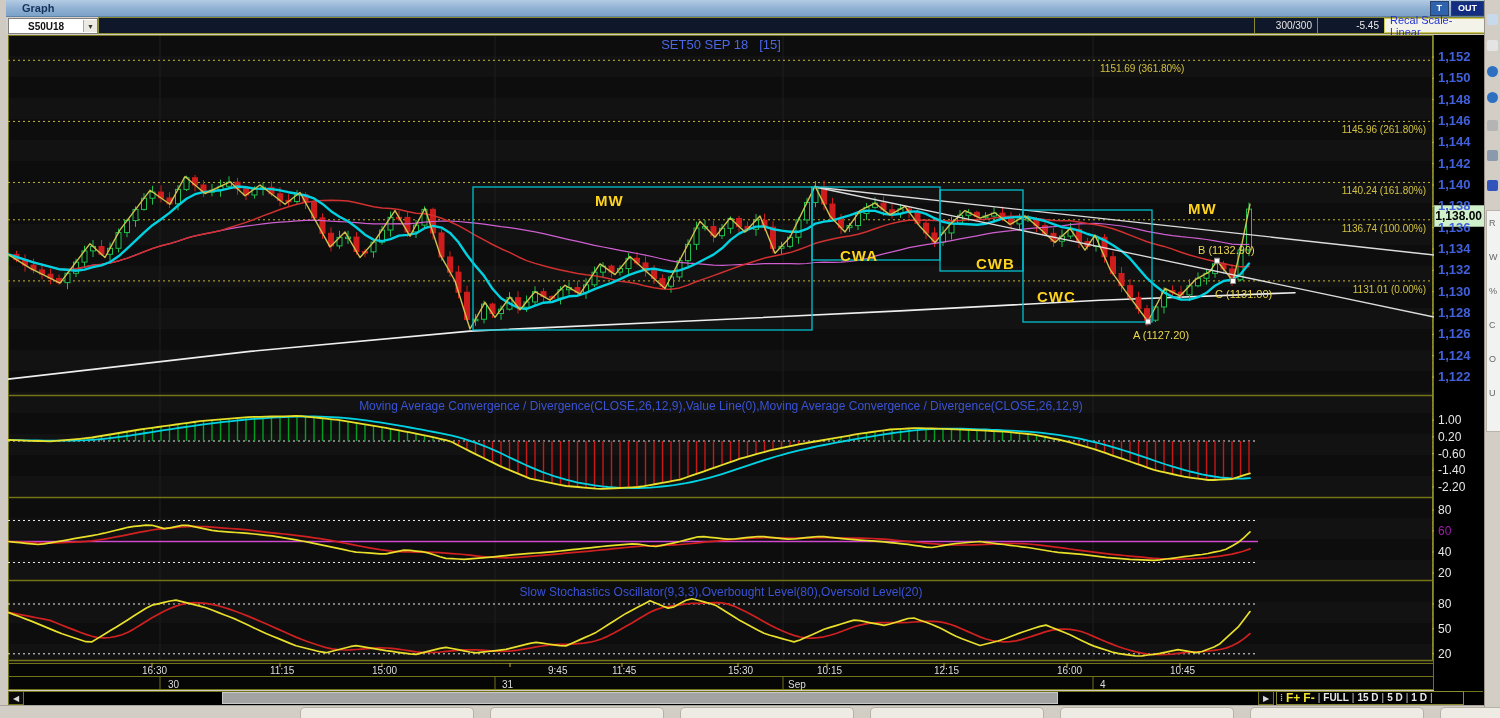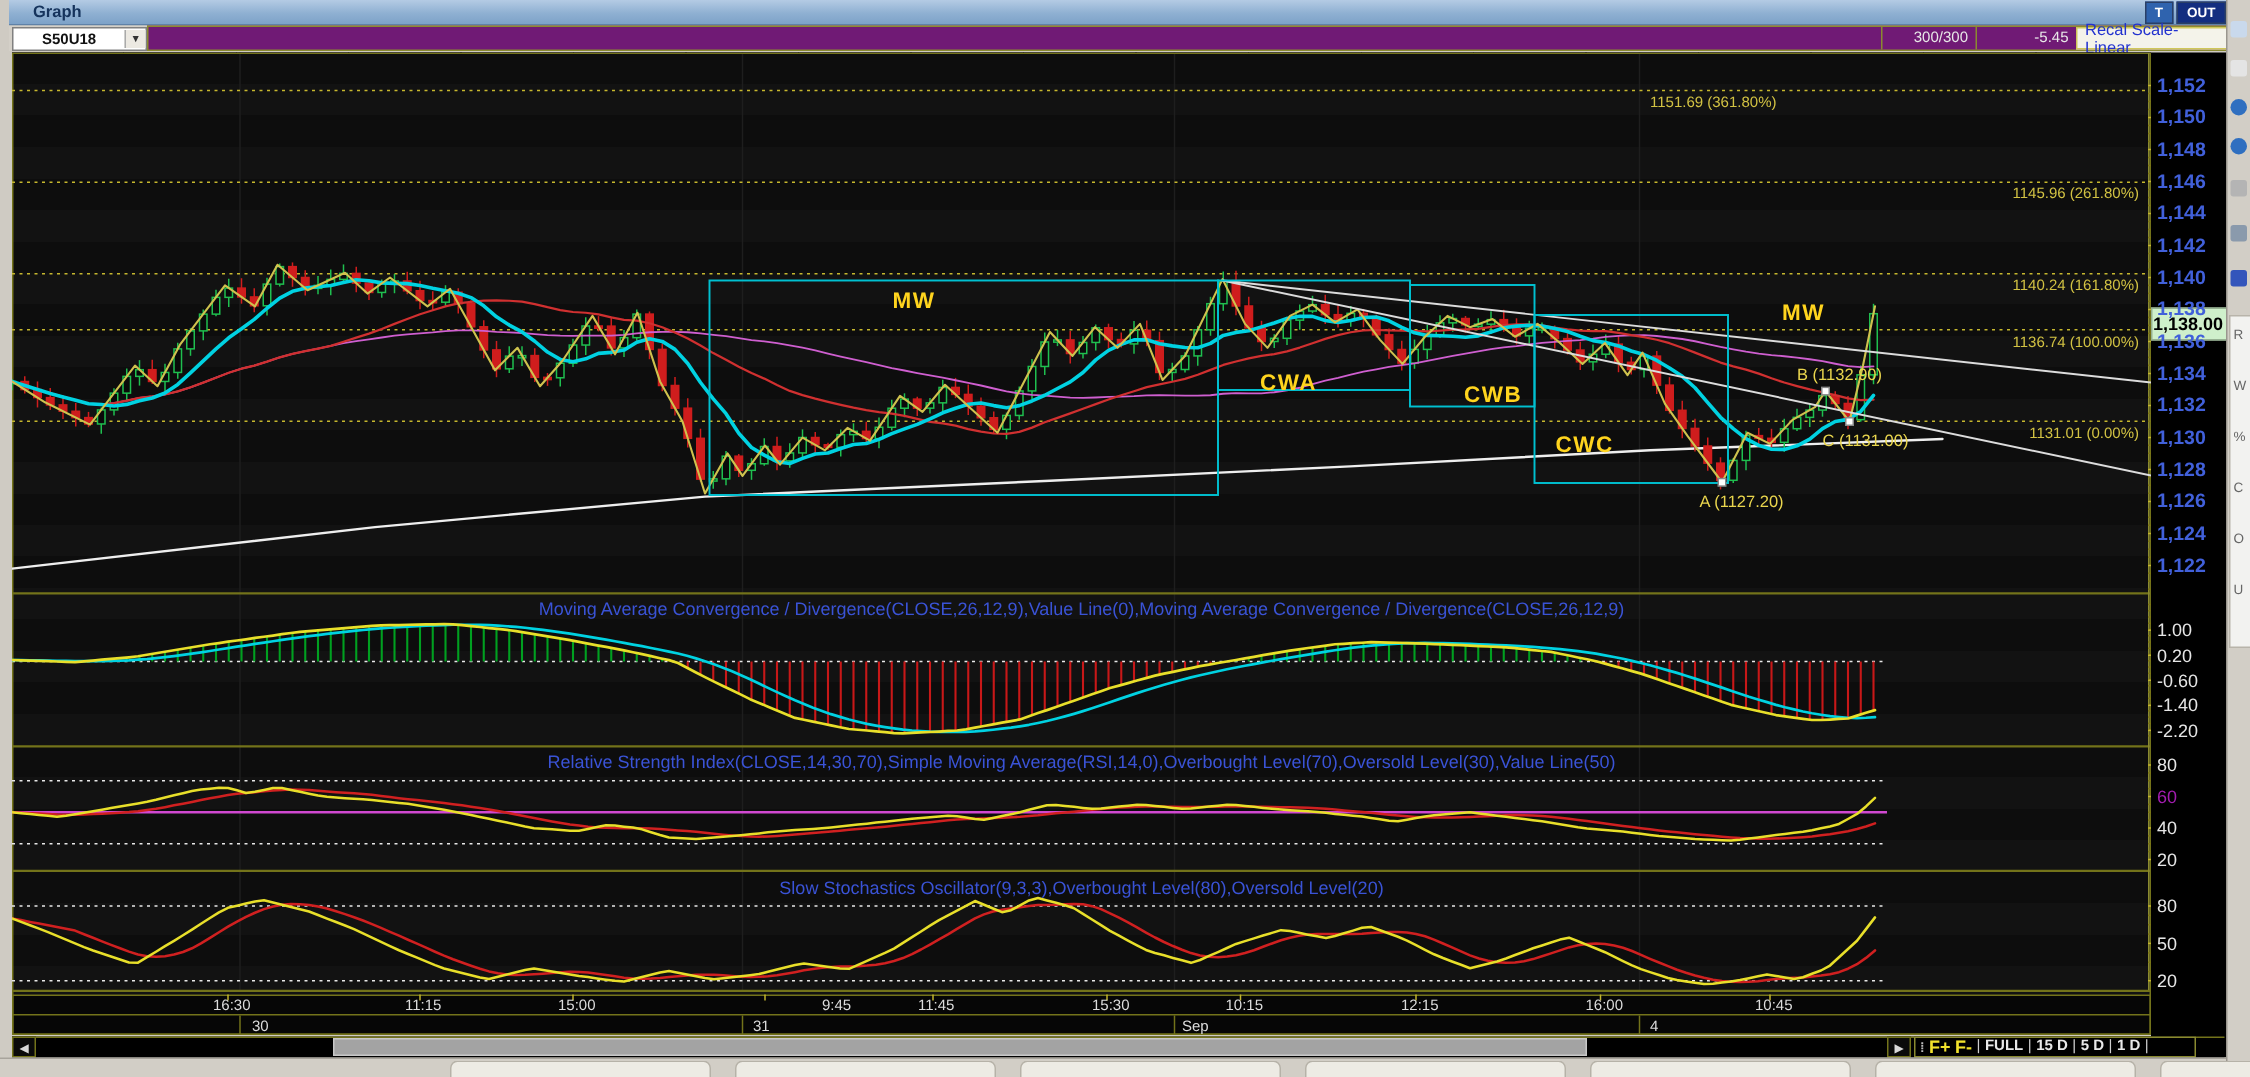--- a/index.html
+++ b/index.html
@@ -11,21 +11,21 @@
   .tbtn{font-size:9px;font-weight:bold;color:#fff;border:1px solid #2a3f66;height:13px;
     display:flex;align-items:center;justify-content:center;margin-left:2px;padding:0 6px;cursor:default;}
   .tbtn.t{background:#2f63ae;}
   .tbtn.out{background:#132e80;}
   #toolbar{position:absolute;left:6px;top:17px;width:1483px;height:17px;background:#d4d0c8;}
   #symsel{position:absolute;left:2px;top:1px;width:88px;height:14px;background:#fff;
     border:1px solid #808080;display:flex;align-items:center;font-size:10px;font-weight:bold;color:#111;}
   #symsel .val{flex:1;padding-left:19px;}
   #symsel .dd{width:13px;height:12px;background:#ece9e2;border-left:1px solid #aaa;
     display:flex;align-items:center;justify-content:center;font-size:7px;color:#333;}
-  #cellbar{position:absolute;left:92px;top:0;width:1391px;height:17px;background:#701a75;
+  #cellbar{position:absolute;left:92px;top:0;width:1391px;height:17px;background:#0f172a;
     border:1px solid #8a8a30;box-sizing:border-box;display:flex;justify-content:flex-end;align-items:stretch;}
   .tbcell{font-size:10px;color:#e8e8e8;display:flex;align-items:center;justify-content:flex-end;
     padding:0 5px;border-left:1px solid #8a8a30;}
   #recal{background:#f4f3ea;color:#2232cf;font-size:11px;display:flex;align-items:center;
     justify-content:center;width:92px;border:1px solid #cfc75a;cursor:default;}
   #chartarea{position:absolute;left:8px;top:35px;width:1426px;height:655px;background:#0b0b0b;
     background-image:repeating-linear-gradient(180deg,#0d0d0d 0px,#0d0d0d 21px,#121212 21px,#121212 42px),
       repeating-linear-gradient(90deg,transparent 0px,transparent 74px,#161616 74px,#161616 75px);}
   #cs{position:absolute;left:0;top:0;}
   .lbl{position:absolute;white-space:pre;}
@@ -712,22 +712,22 @@
         <line x1="1059" y1="628" x2="1059" y2="632" stroke="#c2b42e"></line>
         <line x1="1172" y1="628" x2="1172" y2="632" stroke="#c2b42e"></line>
         <line x1="152" y1="642" x2="152" y2="655" stroke="#73731a"></line>
         <line x1="487" y1="642" x2="487" y2="655" stroke="#73731a"></line>
         <line x1="775" y1="642" x2="775" y2="655" stroke="#73731a"></line>
         <line x1="1085" y1="642" x2="1085" y2="655" stroke="#73731a"></line>
       </svg>
   </div>
 
   <div id="rgap"></div>
+  <span class="lbl ctitle" style="top:37px;">SET50 SEP 18   [15]</span>
   <span class="lbl ptitle" style="top:399px;">Moving Average Convergence / Divergence(CLOSE,26,12,9),Value Line(0),Moving Average Convergence / Divergence(CLOSE,26,12,9)</span>
-  <span class="lbl ptitle" style="top:501px;">Relative Strength Index(CLOSE,14,30,70),Simple Moving Average(RSI,14,0),Overbought Level(70),Oversold Level(30),Value Line(50)</span>
   <span class="lbl ptitle" style="top:585px;">Slow Stochastics Oscillator(9,3,3),Overbought Level(80),Oversold Level(20)</span>
   <div id="lastpx">1,138.00</div>
 
   <div id="scrollrow"></div>
   <div class="navbtn" style="left:8px;">◀</div>
   <div id="thumb"></div>
   <div class="navbtn" style="left:1258px;">▶</div>
   <div id="fbar">
       <span class="grip">⁞</span>
       <span class="accent">F+</span>

